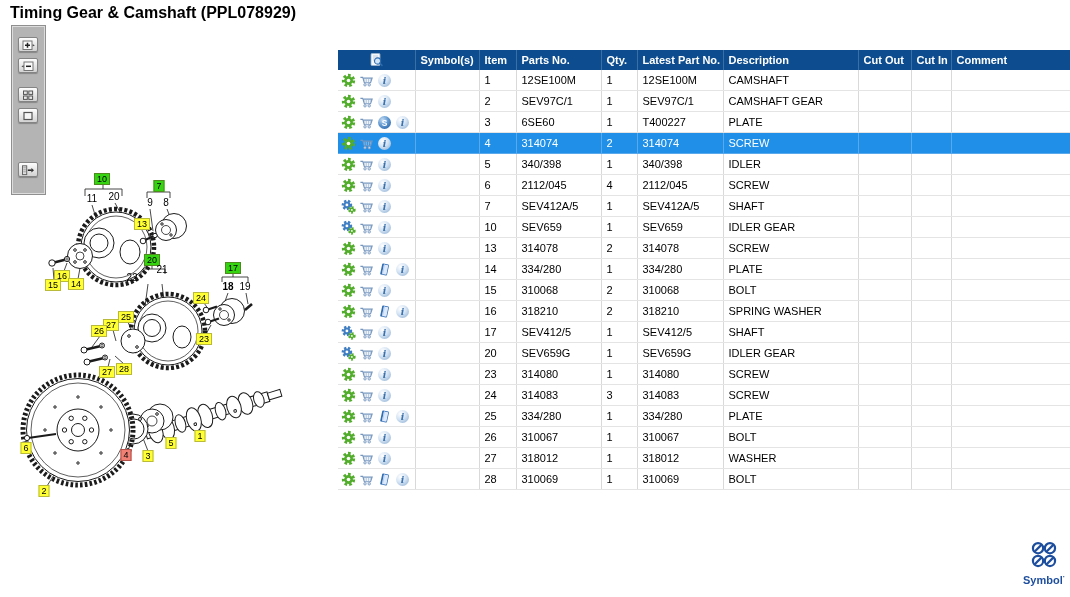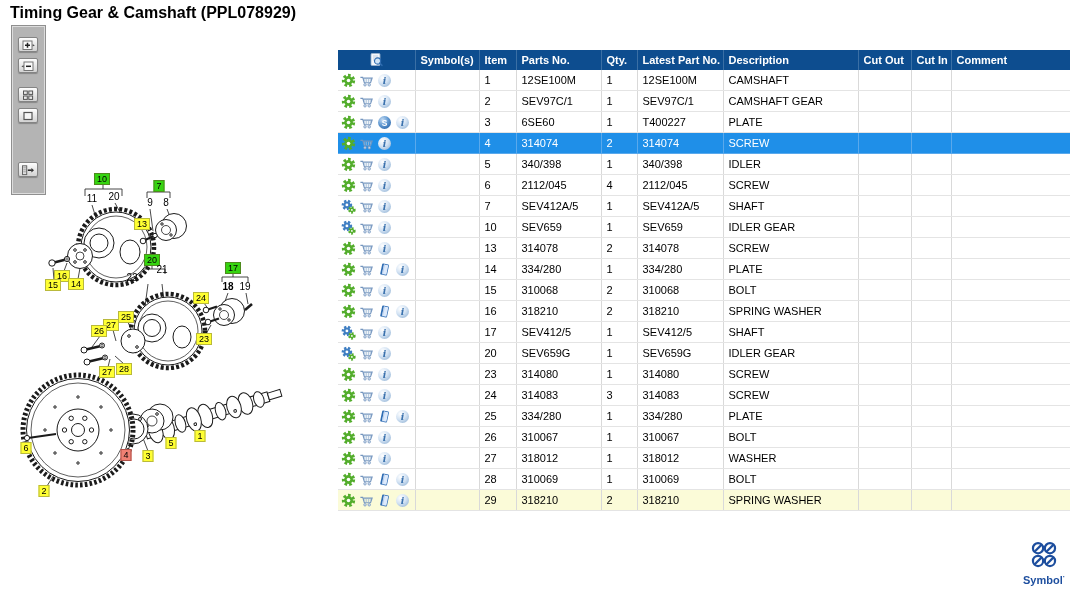--- a/index.html
+++ b/index.html
@@ -858,47 +858,20 @@
           <td class="c-symbols"></td>
           <td class="c-item">28</td>
           <td class="c-parts_no">310069</td>
           <td class="c-qty">1</td>
           <td class="c-latest_part_no">310069</td>
           <td class="c-description">BOLT</td>
           <td class="c-cut_out"></td>
           <td class="c-cut_in"></td>
           <td class="c-comment"></td>
         </tr>
-        <tr class="hover-row">
-          <td class="c-actions">
-            <div class="icon-strip">
-              <svg class="row-icon">
-                <use href="#sym-gear"></use>
-              </svg>
-              <svg class="row-icon">
-                <use href="#sym-cart"></use>
-              </svg>
-              <svg class="row-icon">
-                <use href="#sym-book"></use>
-              </svg>
-              <svg class="row-icon">
-                <use href="#sym-info"></use>
-              </svg>
-            </div>
-          </td>
-          <td class="c-symbols"></td>
-          <td class="c-item">29</td>
-          <td class="c-parts_no">318210</td>
-          <td class="c-qty">2</td>
-          <td class="c-latest_part_no">318210</td>
-          <td class="c-description">SPRING WASHER</td>
-          <td class="c-cut_out"></td>
-          <td class="c-cut_in"></td>
-          <td class="c-comment"></td>
-        </tr>
       </tbody>
   </table>
 </div>
 
 <div class="logo">
   <svg viewBox="0 0 40 36">
     <g stroke="#1d4e9e" stroke-width="2.6" fill="none">
       <circle cx="13" cy="10" r="6"></circle>
         <line x1="8.5" y1="14.5" x2="17.5" y2="5.5"></line>
       <circle cx="27" cy="10" r="6"></circle>

